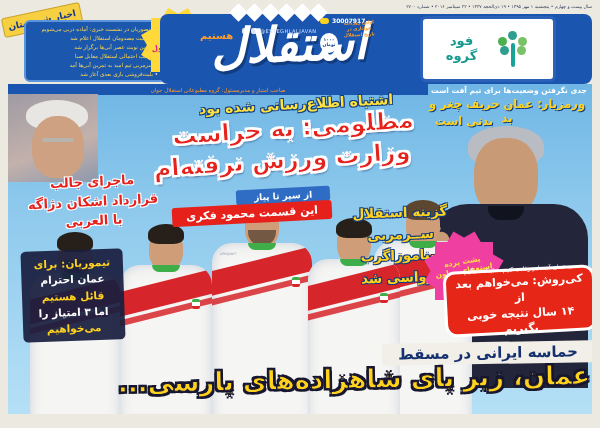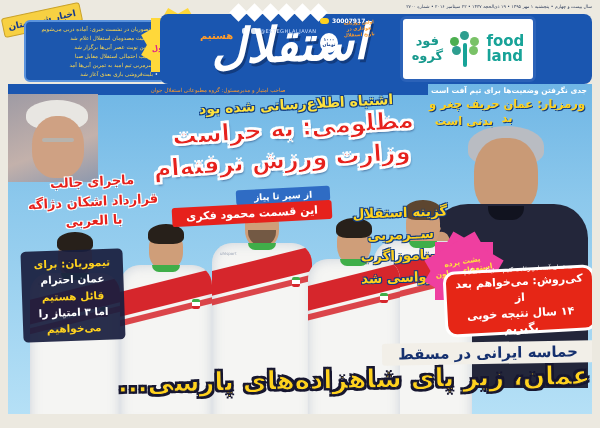--- a/index.html
+++ b/index.html
@@ -65,21 +65,21 @@
   .price-circle {
     position: absolute; left: 160px; top: 19px; width: 18px; height: 20px;
     background: #fff; border-radius: 50%;
     display: flex; flex-direction: column; align-items: center; justify-content: center;
     color: #14408f; font-size: 4.5px; font-weight: bold; line-height: 1.1;
   }
   .tagline { position: absolute; left: 182px; top: 6px; width: 34px; color: #ff9c2a;
     font-size: 4.5px; font-weight: bold; text-align: center; line-height: 1.3; transform: rotate(-3deg); }
 
   .foodland {
-    left: 400px; top: 16px; width: 136px; height: 66px; background: #fff;
+    left: 420px; top: 16px; width: 136px; height: 66px; background: #fff;
     border: 3px solid #2b62b8; border-radius: 6px; z-index: 2;
     display: flex; align-items: center; justify-content: space-evenly; padding: 4px;
   }
   .fl-fa { color: #199a8e; font-weight: bold; font-size: 13px; text-align: center; line-height: 1.15; }
   .fl-en { color: #17a398; font-weight: bold; font-size: 15px; line-height: 1.0; text-align: left; }
   .fl-tree { width: 34px; height: 40px; position: relative; }
   .fl-trunk { position: absolute; left: 15px; top: 14px; width: 4px; height: 24px; background: #17a398; border-radius: 2px; }
   .fl-leaf { position: absolute; width: 9px; height: 9px; border-radius: 50%; background: #4caf50; }
   .fl-leaf.k2 { background:#2e9e8f; } .fl-leaf.k3 { background:#79c267; }
 
@@ -272,24 +272,20 @@
       <div>گروه</div>
     </div>
     <div class="fl-tree">
       <div class="fl-trunk"></div>
       <div class="fl-leaf k1" style="left:2px;top:8px;"></div>
       <div class="fl-leaf k2" style="left:12px;top:2px;"></div>
       <div class="fl-leaf k3" style="left:22px;top:8px;"></div>
       <div class="fl-leaf k2" style="left:4px;top:17px;"></div>
       <div class="fl-leaf k3" style="left:21px;top:17px;"></div>
     </div>
-    <div class="fl-en">
-      <div>food</div>
-      <div>land</div>
-    </div>
   </div>
 
   <div class="abs dateline rtl">سال بیست و چهارم • پنجشنبه ۱ مهر ۱۳۹۵ • ۱۹ ذی‌الحجه ۱۴۳۷ • ۲۲ سپتامبر ۲۰۱۶ • شماره ۲۷۰۰</div>
 
   <div class="abs main">
 
     <div class="abs info-strip rtl">صاحب امتیاز و مدیرمسئول: گروه مطبوعاتی استقلال جوان</div>
 
     <div class="abs photo-mazloumi">
       <div class="mz-hair"></div>

